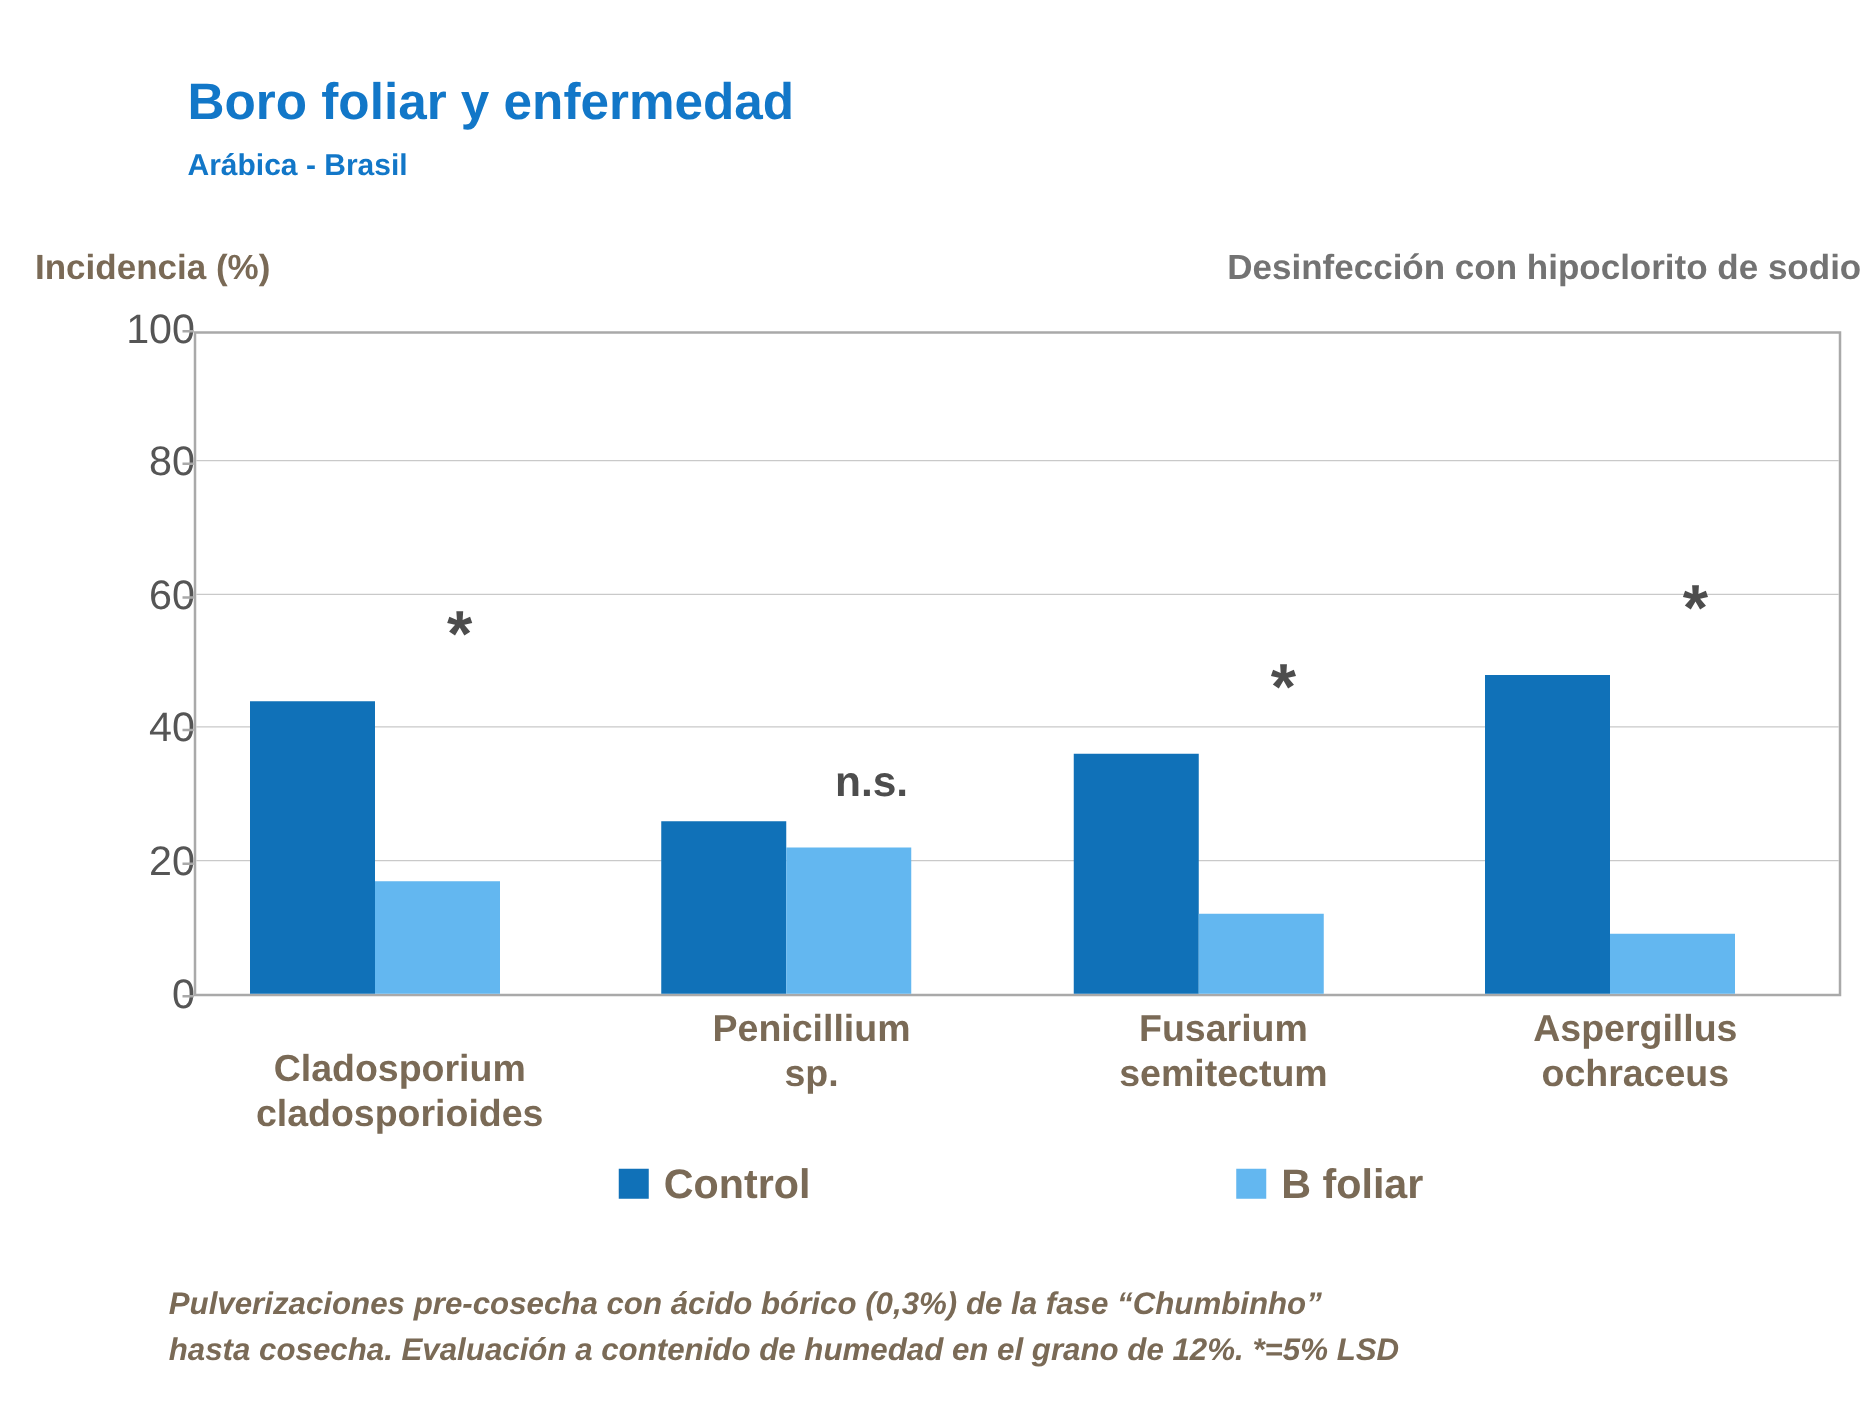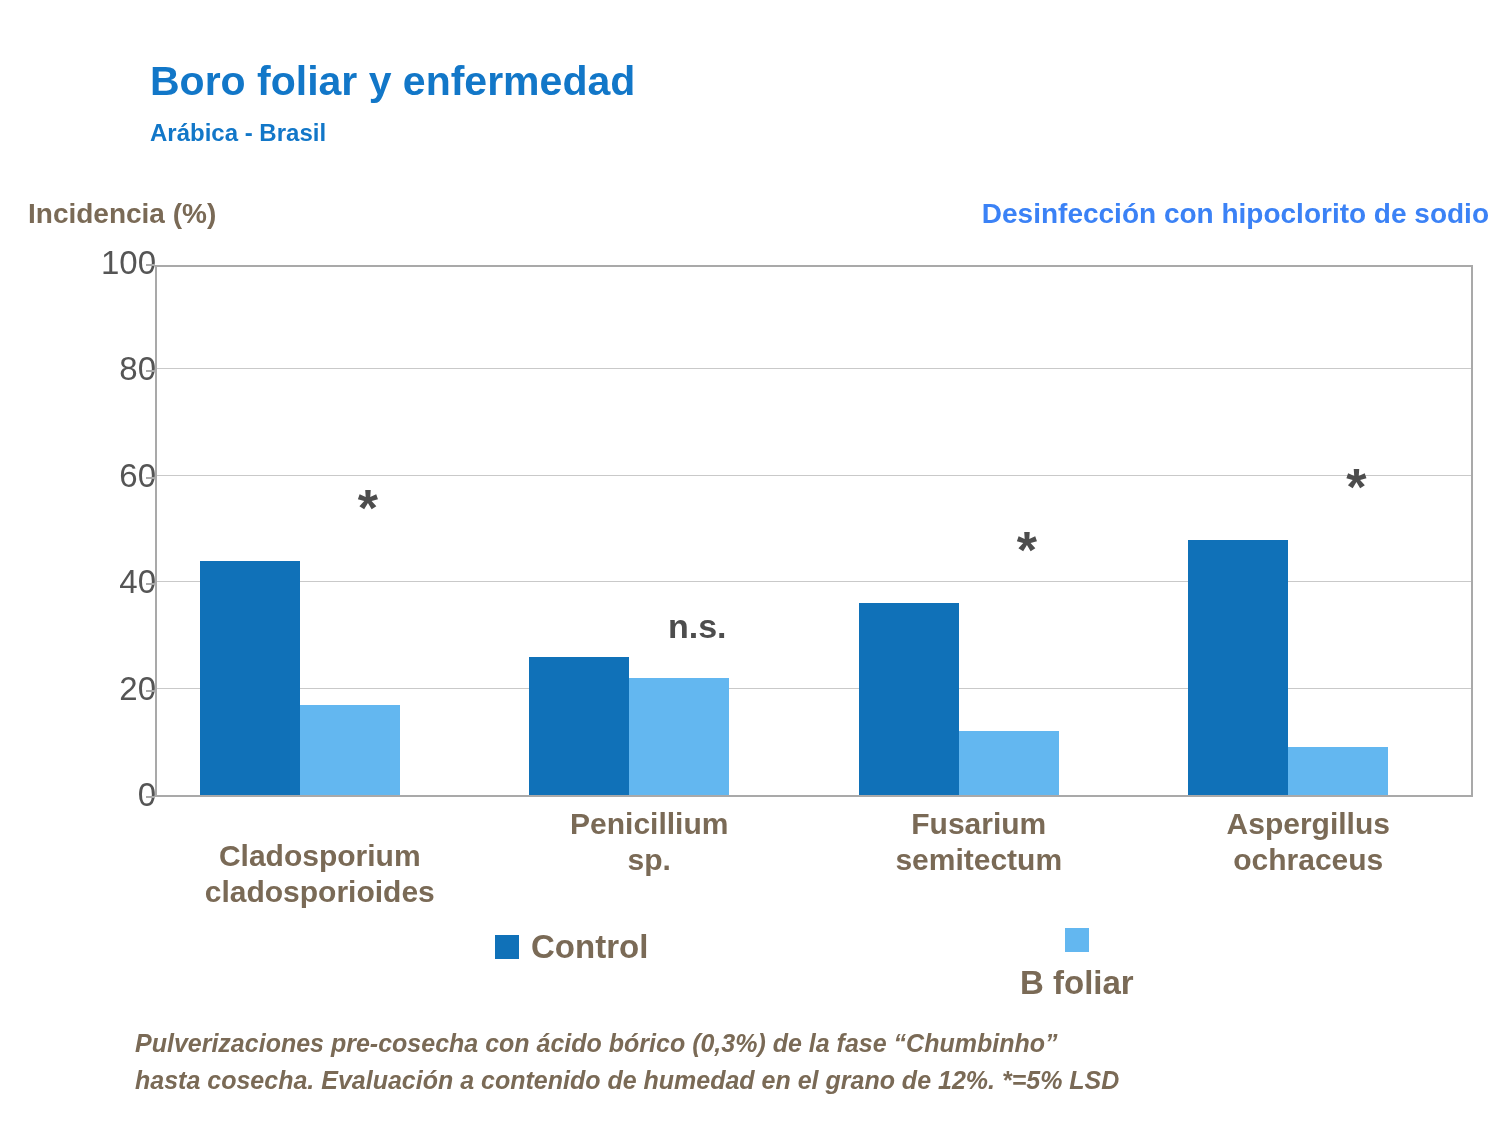--- a/index.html
+++ b/index.html
@@ -52,21 +52,21 @@
     font-weight: bold;
     color: #7a6a56;
     white-space: nowrap;
   }
   .right-note {
     position: absolute;
     right: 22px;
     top: 198px;
     font-size: 28px;
     font-weight: bold;
-    color: #3b82f6;
+    color: #737373;
     white-space: nowrap;
   }
 
   
   #plot {
     position: absolute;
     left: 155px;
     top: 265px;
     width: 1318px;
     height: 532px;
@@ -239,21 +239,21 @@
       <div class="siglabel" style="left: 637.25px; width: 120px; top: 606.68px;">n.s.</div>
       <div class="siglabel star" style="left: 966.75px; width: 120px; top: 533.48px;">*</div>
       <div class="siglabel star" style="left: 1296.25px; width: 120px; top: 469.64px;">*</div>
     </div>
 
   <div id="legend">
       <div class="legend-item" style="left: 495px;">
         <span class="legend-swatch" style="background: rgb(16, 113, 184);"></span>
         <span class="legend-text">Control</span>
       </div>
-      <div class="legend-item" style="left: 1020px; flex-direction: column;">
+      <div class="legend-item" style="left: 989px;">
         <span class="legend-swatch" style="background: rgb(99, 183, 240);"></span>
         <span class="legend-text">B foliar</span>
       </div>
     </div>
 
   <div class="footnote fn1">Pulverizaciones  pre-cosecha  con ácido bórico (0,3%)  de la fase “Chumbinho”</div>
   <div class="footnote fn2">hasta cosecha. Evaluación  a contenido  de humedad  en el grano de 12%. *=5% LSD</div>
 
 </div>
 

